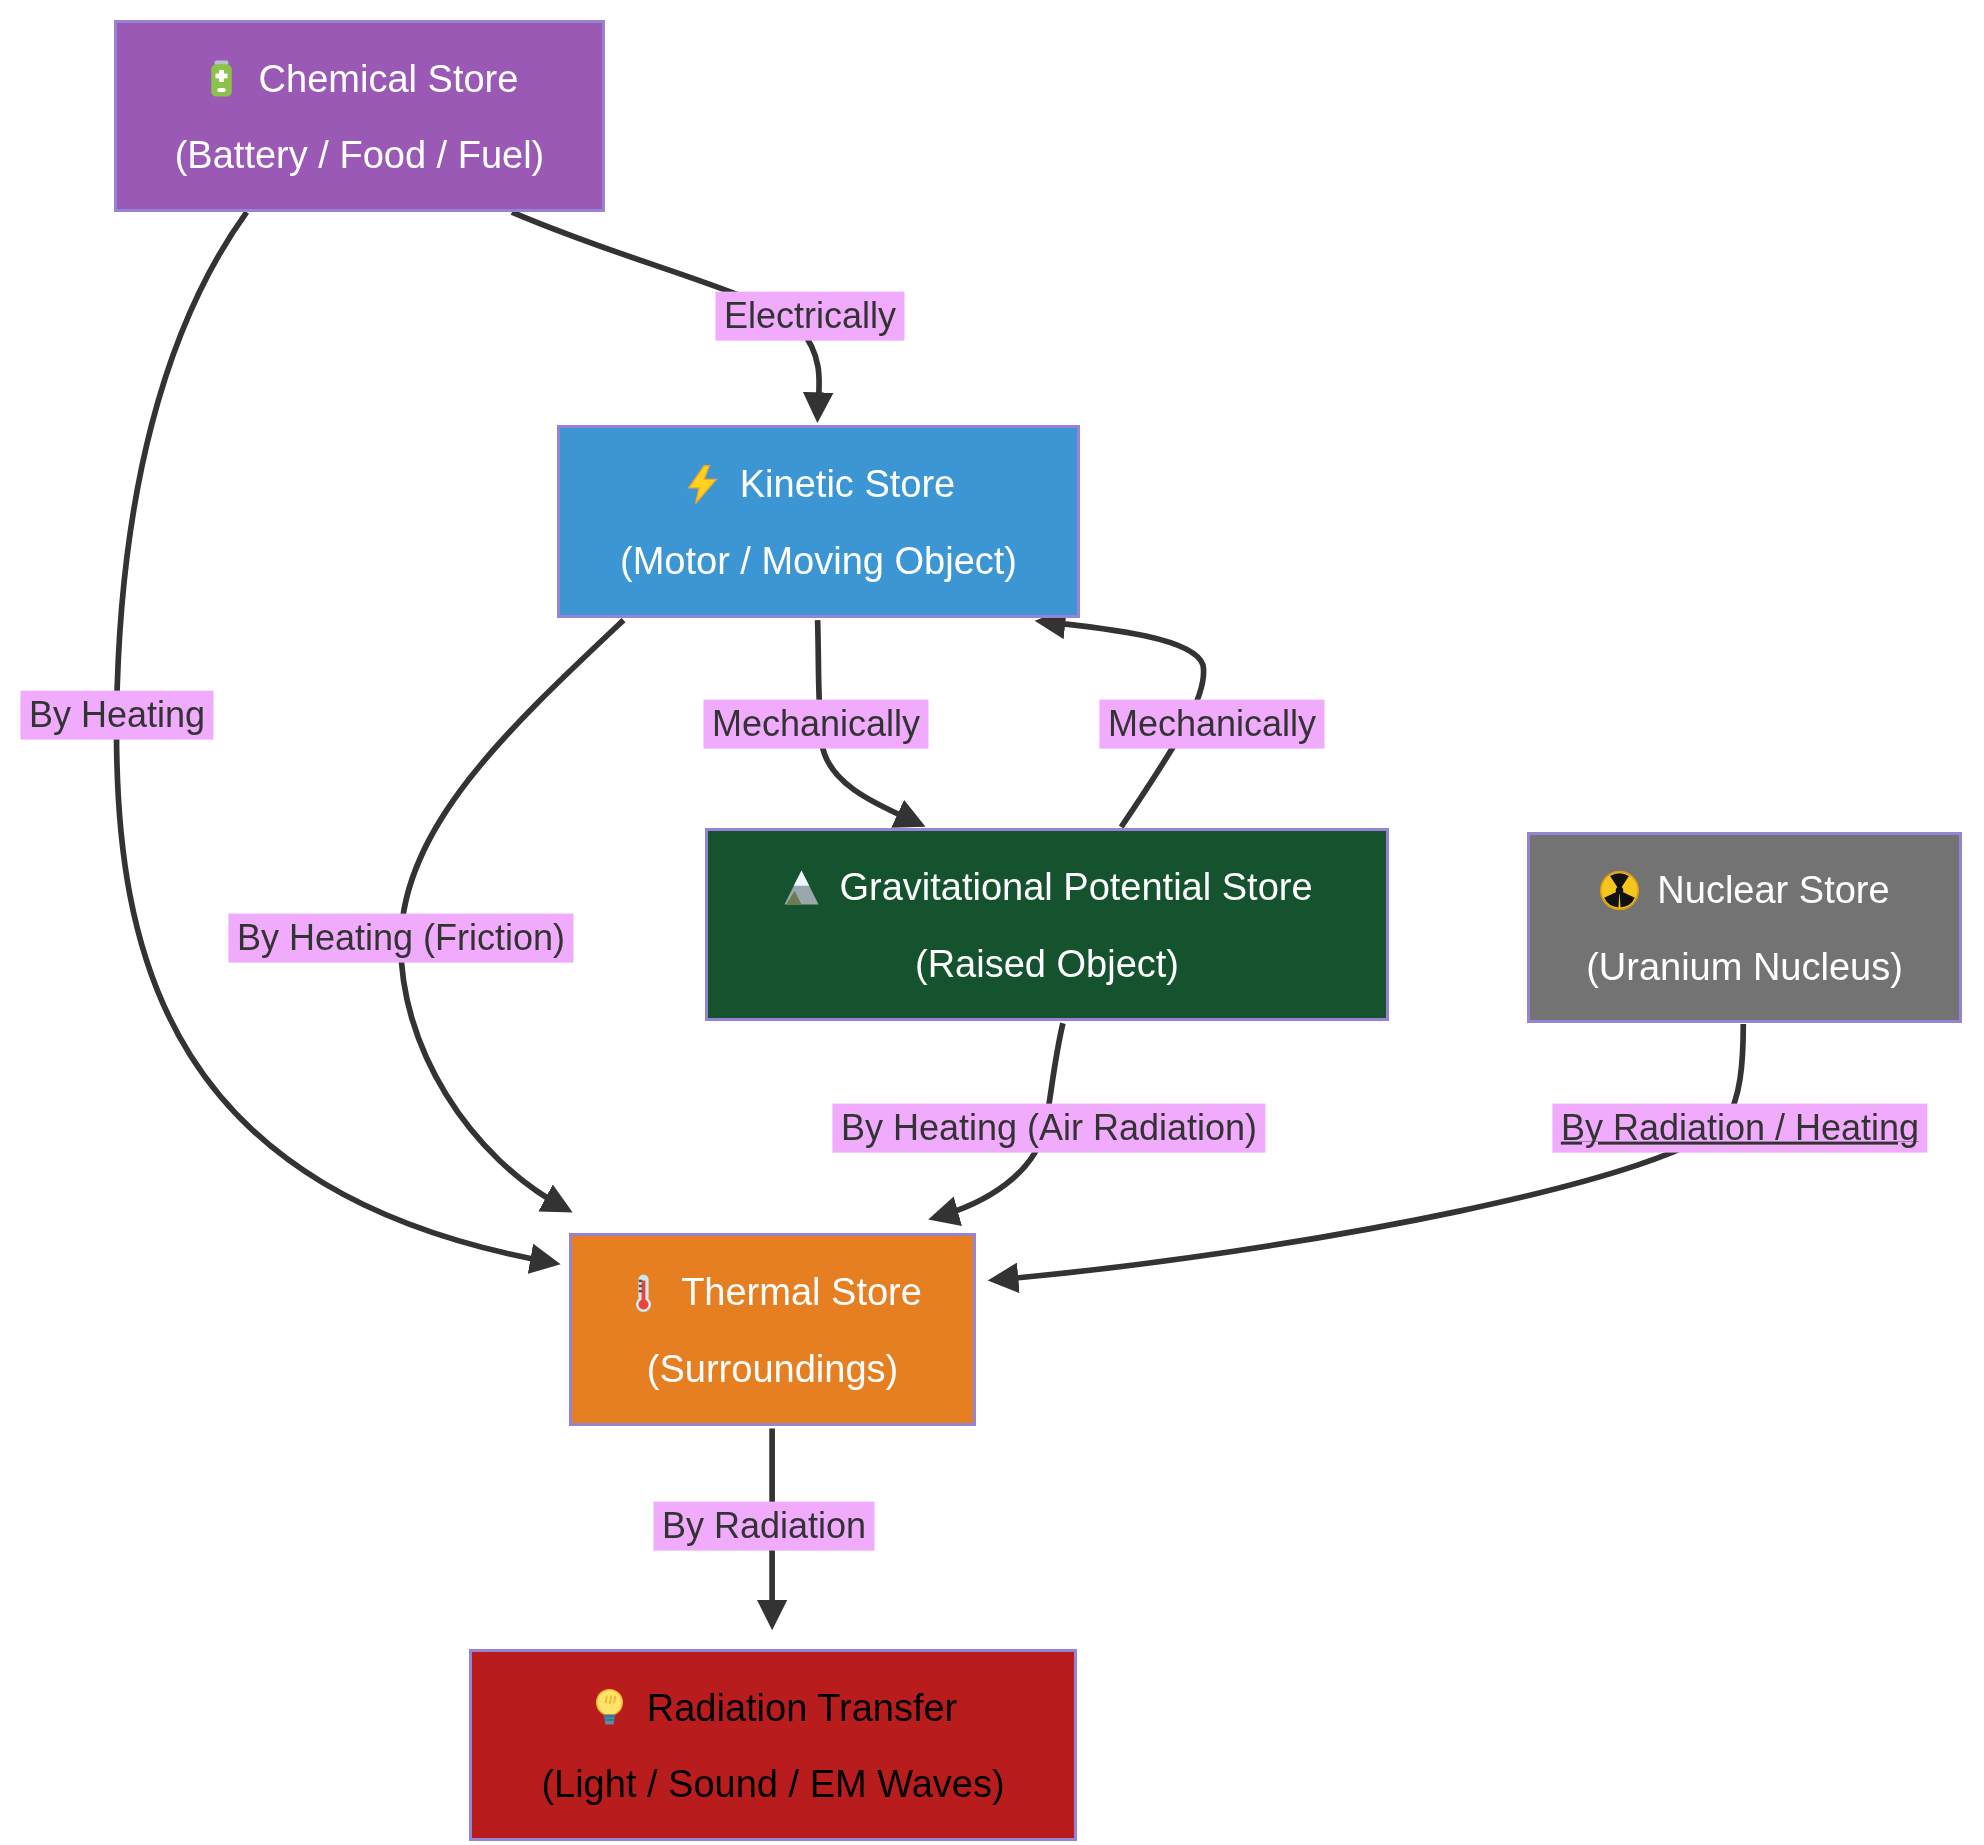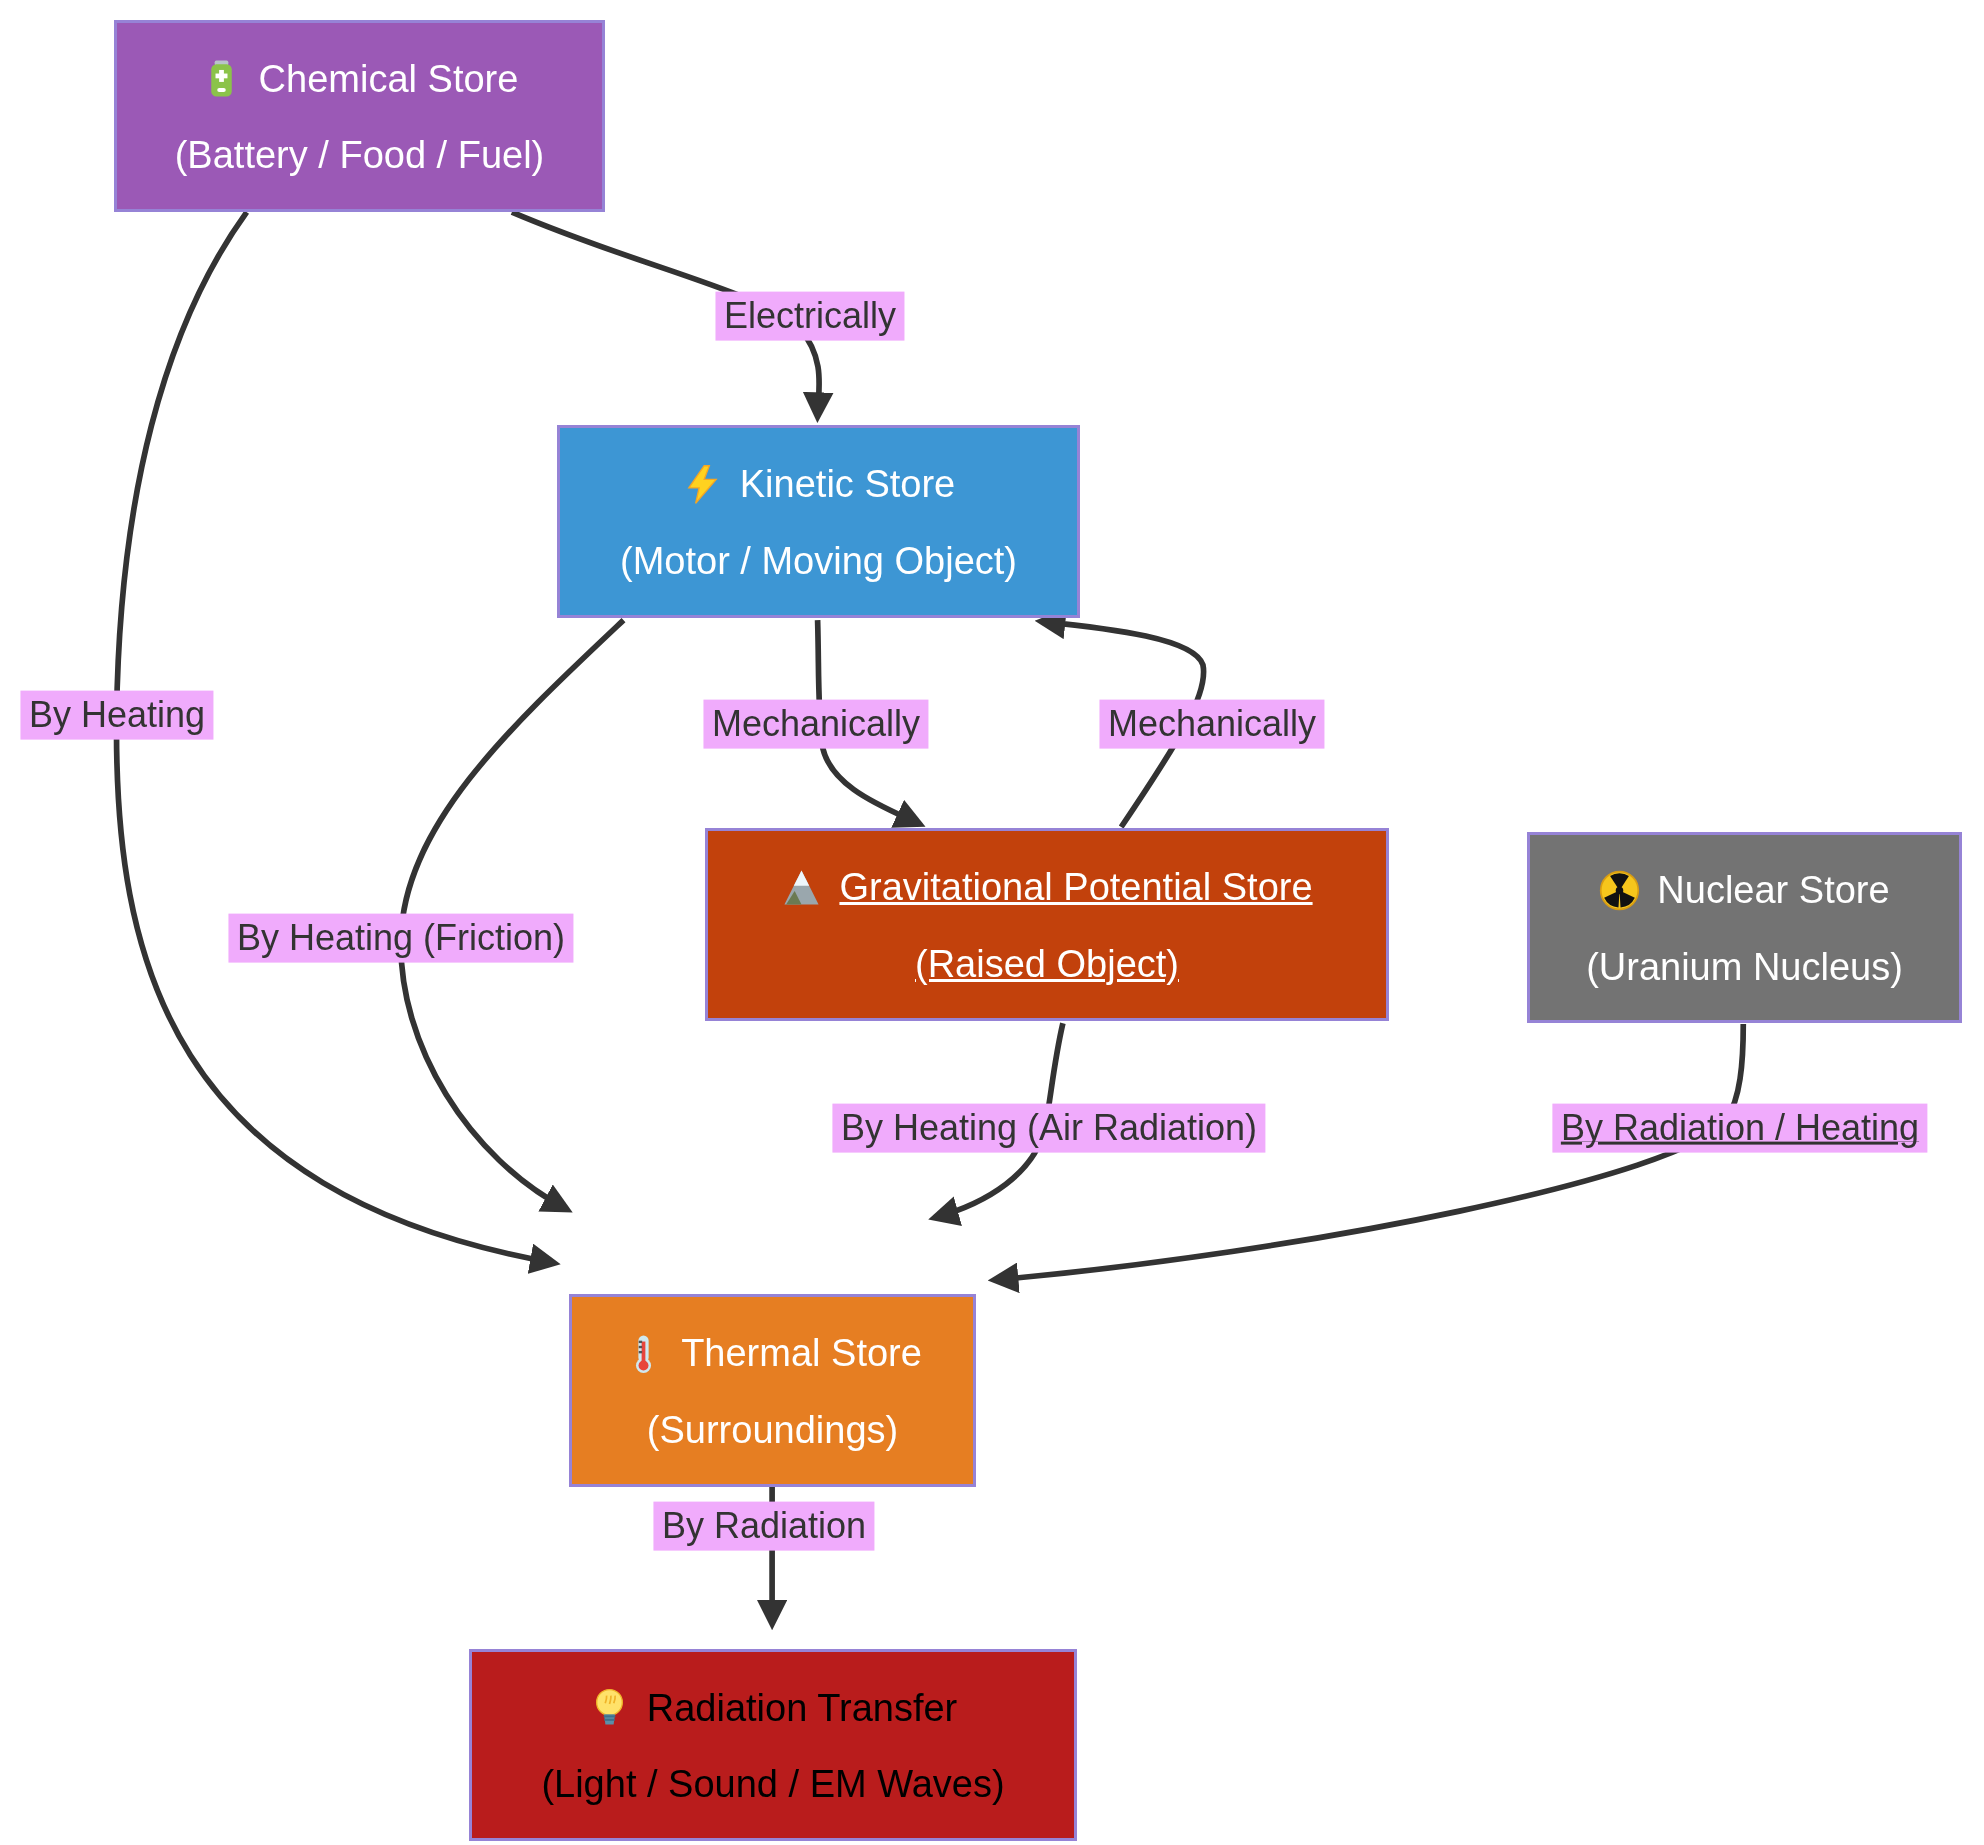--- a/index.html
+++ b/index.html
@@ -22,21 +22,21 @@
     font-size:38px;
     line-height:1;
   }
   .node-title{display:flex;align-items:center;gap:17px;white-space:nowrap;}
   .node-subtitle{white-space:nowrap;}
   .icon{width:41px;height:41px;display:inline-block;}
   .node-chemical{left:114px;top:20px;width:491px;height:192px;}
   .node-kinetic{left:557px;top:425px;width:523px;height:193px;}
   .node-gravitational{left:705px;top:828px;width:684px;height:193px;}
   .node-nuclear{left:1527px;top:832px;width:435px;height:191px;}
-  .node-thermal{left:569px;top:1294px;width:407px;height:193px;}
+  .node-thermal{left:569px;top:1233px;width:407px;height:193px;}
   .node-radiation{left:469px;top:1649px;width:608px;height:192px;}
   .edge-label{
     position:absolute;
     transform:translate(-50%,-50%);
     background:#f0abfc;
     color:#333333;
     font-size:36px;
     line-height:1;
     padding:6.4px 8.5px;
     white-space:nowrap;
@@ -88,21 +88,21 @@
   <div class="node node-kinetic" style="background-color: rgb(61, 150, 212); color: rgb(255, 255, 255);">
     <div class="node-title">
       <svg class="icon" viewBox="0 0 24 24">
         <polygon points="13,1 4,14 10,14 8,23 20,9 13,9 16,1" fill="#ffd21f" stroke="#f5a623" stroke-width="0.8"></polygon>
       </svg>
       <span>Kinetic Store</span>
     </div>
     <div class="node-subtitle">(Motor / Moving Object)</div>
   </div>
 
-  <div class="node node-gravitational" style="background-color: #c2410c; color: rgb(255, 255, 255); text-decoration: underline;">
+  <div class="node node-gravitational" style="background-color: #14532d; color: rgb(255, 255, 255);">
     <div class="node-title">
       <svg class="icon" viewBox="0 0 24 24">
         <polygon points="12,2 22,22 2,22" fill="#9aa7ad"></polygon>
         <polygon points="12,2 16.5,11 7.5,11" fill="#eef6fb"></polygon>
         <polygon points="3,22 8,14 12,22" fill="#6b7a52"></polygon>
       </svg>
       <span>Gravitational Potential Store</span>
     </div>
     <div class="node-subtitle">(Raised Object)</div>
   </div>

